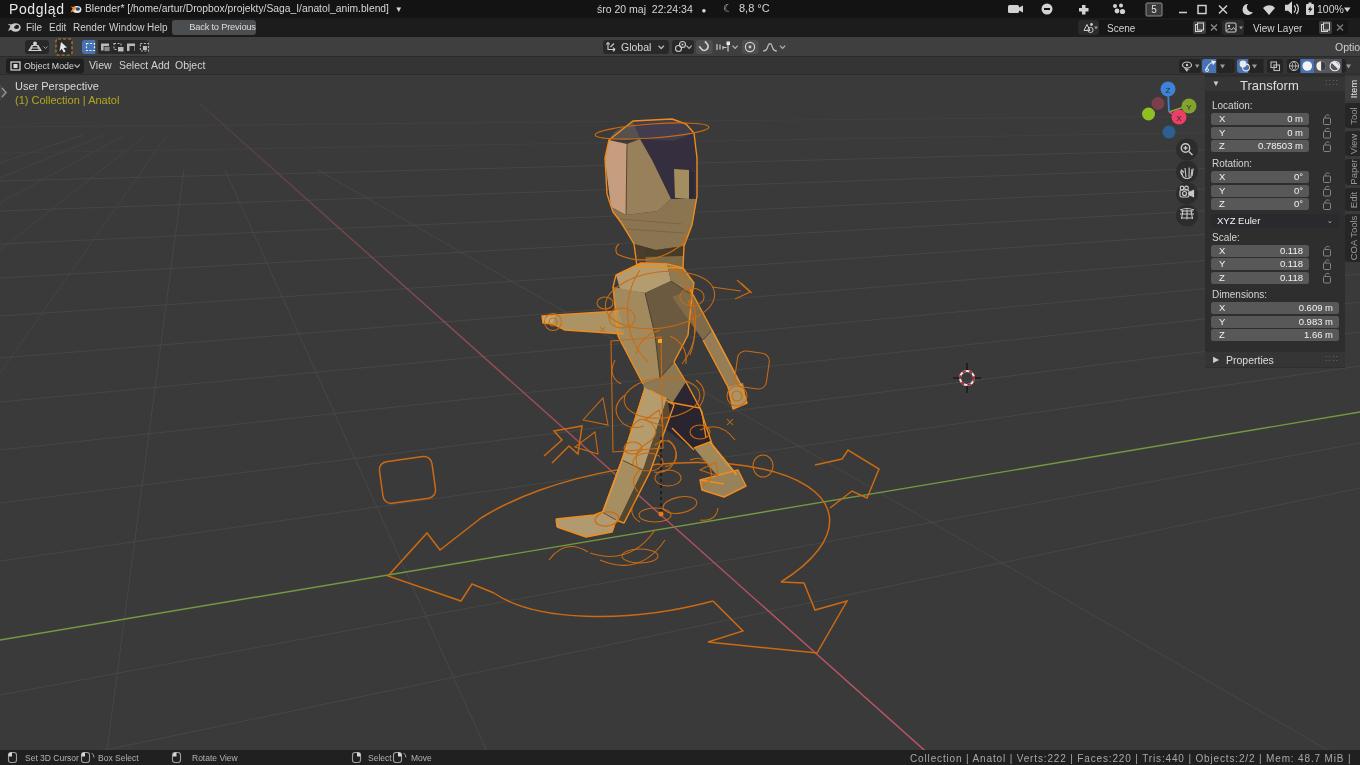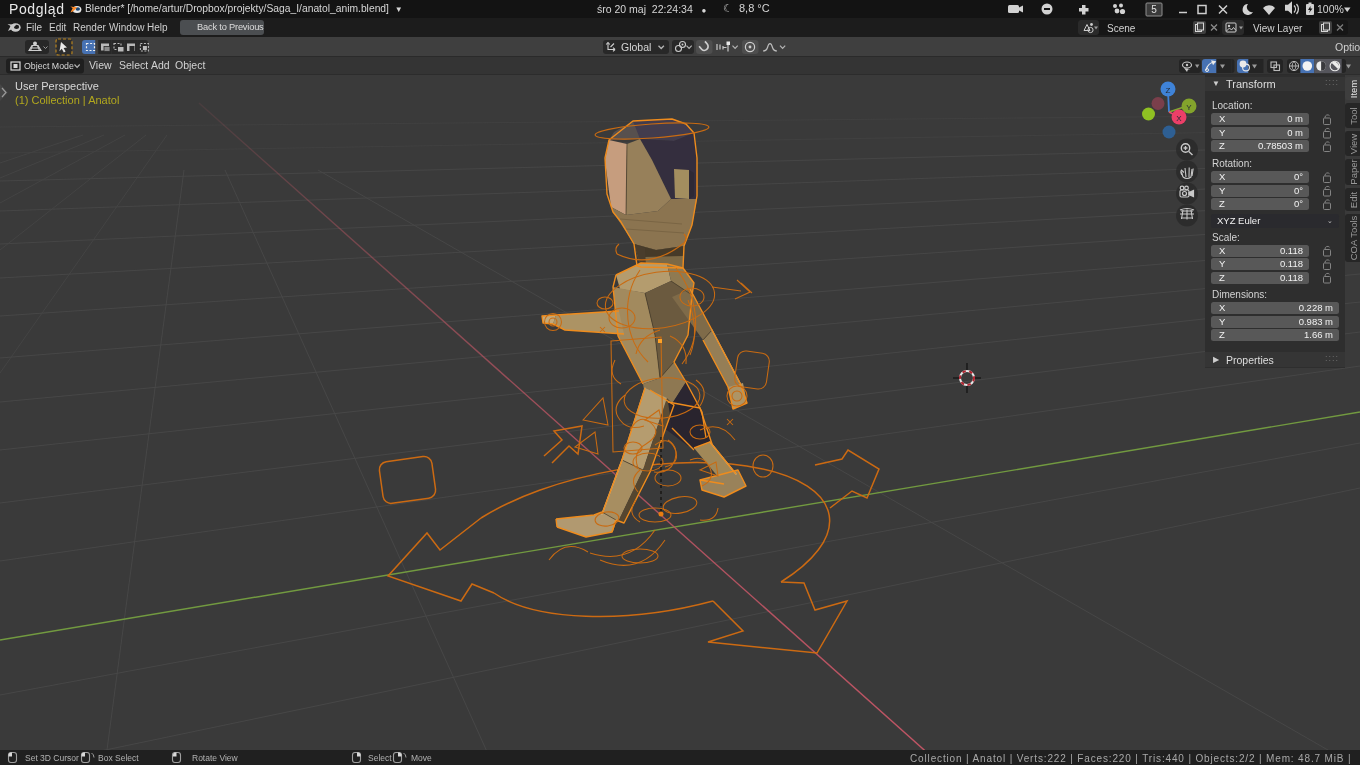--- a/index.html
+++ b/index.html
@@ -8,23 +8,23 @@
   .abs { position:absolute; }
   #stage { position:relative; width:1360px; height:765px; }
   
   #sysbar { left:0; top:0; width:1360px; height:18px; background:#131313;
     color:#d6d6d6; font-size:11px;text-decoration:underline; }
   #sysbar .t { position:absolute; top:2px; }
   
   #menubar { left:0; top:18px; width:1360px; height:19px; background:#1c1c1c;
     color:#cfcfcf; font-size:10px; }
   #menubar .m { position:absolute; top:4px; }
-  #backbtn { position:absolute; left:180px; top:2px; width:84px; height:15px;
+  #backbtn { position:absolute; left:172px; top:2px; width:84px; height:15px;
     background:#4b4e51; border-radius:3px; color:#dcdcdc; font-size:9.3px;
-    line-height:15px; padding-left:17px; letter-spacing:-0.2px; }
+    line-height:15px; padding-left:17px; letter-spacing:-0.2px;text-align:center; }
   
   #toolhdr { left:0; top:37px; width:1360px; height:20px; background:#3f3f3f;
     border-bottom:1px solid #2a2a2a;padding-left:20px; }
   
   #vphdr { left:0; top:57px; width:1360px; height:18px; background:#343434; border-bottom:1px solid #2c2c2c;
     color:#d2d2d2; font-size:10.5px; }
   #vphdr .m { position:absolute; top:2px; }
   
   #statusbar { left:0; top:750px; width:1360px; height:15px; background:#202020;
     color:#b2b2b2; font-size:8.5px; }
@@ -498,21 +498,21 @@
       <path d="M1321.1,4.2 a4.8,4.8 0 0 1 0,9.6 Z" fill="#3a3a3e"></path>
       <circle cx="1334.9" cy="9" r="4.8" fill="none" stroke="#ececec" stroke-width="1.1"></circle>
       <path d="M1331.5,5.8 a4.8,4.8 0 0 1 6.8,6.4 Z" fill="#ececec"></path>
       <path d="M1347,7.5 l5,0 l-2.5,4 Z" fill="#9a9a9a" transform="translate(-1,0)"></path>
     </svg>
   </div>
 
   <div id="sidebar" class="abs">
     <div class="phdr" style="top:2px">
         <span style="position:absolute;left:7px;top:2px;font-size:8px;color:#cdcdcd">▼</span>
-        <span style="position:absolute;left:21px;top:1px;font-size:11px">Transform</span>
+        <span style="position:absolute;left:35px;top:1px;font-size:13px">Transform</span>
         <span style="position:absolute;right:6px;top:0px;color:#6f6f6f;letter-spacing:1px;font-size:9px">::::</span>
       </div>
     <div class="lbl" style="top:25px">Location:</div>
     <div class="fld" style="top:38px">
         <span class="ax">X</span>
         <span class="vl">0 m</span>
       </div>
     <div class="fld" style="top:51.5px">
         <span class="ax">Y</span>
         <span class="vl">0 m</span>
@@ -547,21 +547,21 @@
         <span class="ax">Y</span>
         <span class="vl">0.118</span>
       </div>
     <div class="fld" style="top:196.5px">
         <span class="ax">Z</span>
         <span class="vl">0.118</span>
       </div>
     <div class="lbl" style="top:214px">Dimensions:</div>
     <div class="fld wide" style="top:227px">
         <span class="ax">X</span>
-        <span class="vl">0.228 m</span>
+        <span class="vl">0.609 m</span>
       </div>
     <div class="fld wide" style="top:240.5px">
         <span class="ax">Y</span>
         <span class="vl">0.983 m</span>
       </div>
     <div class="fld wide" style="top:254px">
         <span class="ax">Z</span>
         <span class="vl">1.66 m</span>
       </div>
     <div class="phdr" style="top:277px;height:15px">

